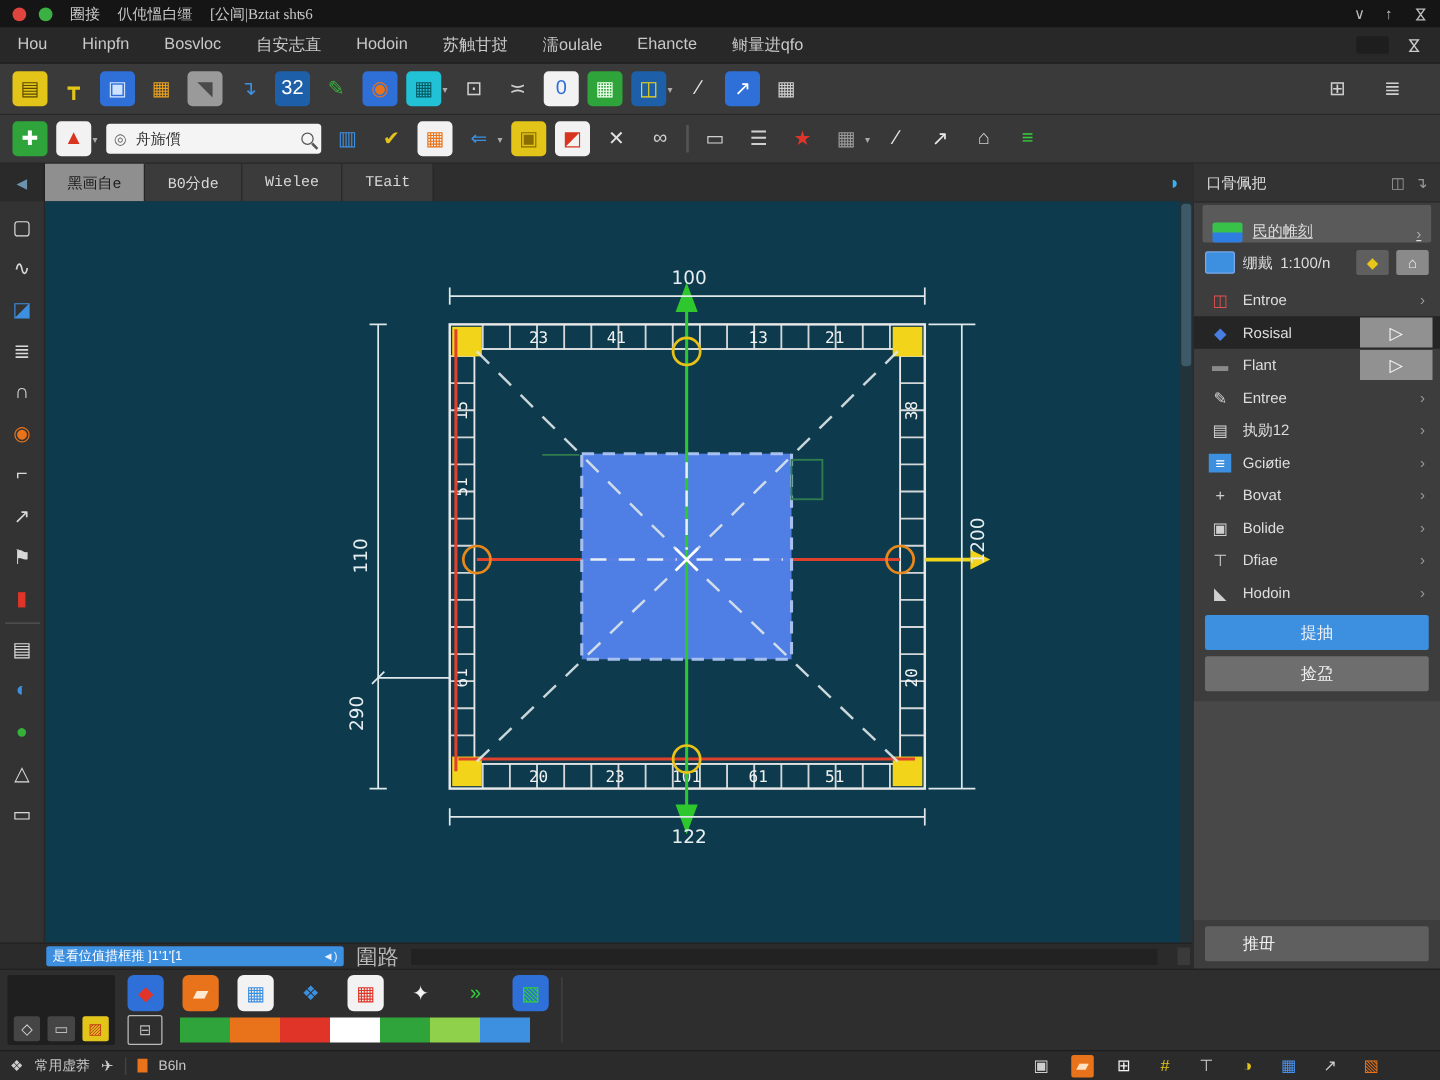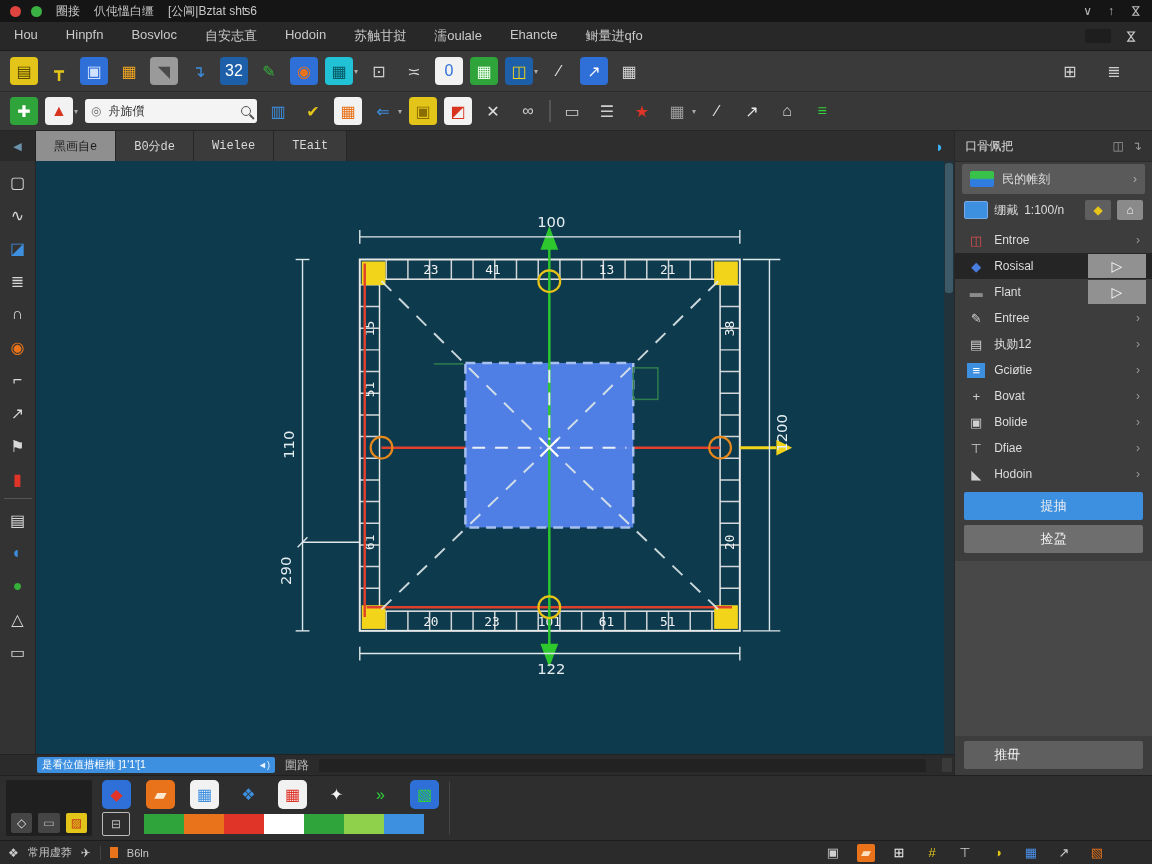--- a/index.html
+++ b/index.html
@@ -1,18 +1,18 @@
 <!DOCTYPE html>
 <html><head>
 <meta charset="utf-8">
 <style>
   html,body{margin:0;padding:0;background:#202020;}
   .app{width:1152px;height:864px;display:flex;flex-direction:column;font-family:"Liberation Sans",sans-serif;color:#ddd;overflow:hidden;background:#2b2b2b;position:relative;}
   
-  .titlebar{height:22px;background:#151515;display:flex;align-items:center;padding:0 10px;gap:10px;font-size:12px;color:#c8c8c8;flex:0 0 22px;}
+  .titlebar{height:22px;background:#151515;display:flex;align-items:center;padding:0 10px;gap:10px;font-size:12px;color:#c8c8c8;flex:0 0 22px;font-family:Liberation Serif, serif;}
   .light{width:11px;height:11px;border-radius:50%;flex:0 0 auto;}
   .tb-text{margin-left:4px;}
   .tb-right{margin-left:auto;display:flex;gap:16px;align-items:center;color:#bbb;font-size:12px;}
   .rot{display:inline-block;transform:rotate(90deg);}
   
   .menubar{height:28px;background:#282828;display:flex;align-items:center;padding:0 14px;font-size:13px;color:#c9c9c9;border-bottom:1px solid #1b1b1b;flex:0 0 28px;}
   .menu-items{display:flex;gap:28px;}
   .mitem{cursor:default;}
   .mb-right{margin-left:auto;display:flex;align-items:center;gap:14px;}
   .mbox{width:26px;height:14px;background:#1e1e1e;border-radius:2px;display:inline-block;}
@@ -47,29 +47,29 @@
   .lti .sw{display:flex;align-items:center;justify-content:center;width:100%;height:100%;}
   .lti.divafter{border-bottom:1px solid #555;padding-bottom:4px;margin-bottom:3px;border-radius:0;}
   .canvas-wrap{flex:1;background:#0d3b4d;position:relative;min-width:0;}
   .canvas-wrap svg{display:block;width:100%;height:100%;}
   .vscroll{width:10px;background:#22333c;position:relative;}
   .vthumb{position:absolute;top:2px;left:1px;width:8px;height:130px;background:#3c5a68;border-radius:3px;}
   
   .command-bar{height:20px;background:#2b2b2b;display:flex;align-items:center;padding-left:37px;gap:10px;flex:0 0 20px;border-top:1px solid #222;}
   .cmdfield{width:228px;height:16px;background:#3d8fe0;border-radius:2px;display:flex;align-items:center;padding:0 5px;font-size:10.5px;color:#fff;gap:4px;}
   .cmdfield .sp{margin-left:auto;font-size:9px;color:#eaf2ff;}
-  .cmdlabel{font-size:12px;color:#b8b8b8;}
+  .cmdlabel{font-size:17px;color:#b8b8b8;}
   .cmdinput{flex:1;height:13px;background:#222;border-radius:1px;margin-right:6px;}
   .cmdcorner{width:10px;height:14px;background:#3a3a3a;margin-right:2px;}
   
   .rpanel{width:197px;background:#3d3d3d;border-left:1px solid #272727;display:flex;flex-direction:column;min-height:0;}
   .rp-head{height:30px;background:#333;display:flex;align-items:center;padding:0 10px;font-size:12px;color:#ddd;gap:6px;border-bottom:1px solid #2a2a2a;flex:0 0 30px;}
   .rp-head .hicons{margin-left:auto;display:flex;gap:8px;color:#9a9a9a;font-size:12px;}
   .rp-section{height:26px;display:flex;align-items:center;padding:0 10px;font-size:12px;color:#ddd;gap:8px;flex:0 0 26px;}
-  .rp-first{height:30px;margin:2px 7px 3px;background:#5a5a5a;border-radius:2px;display:flex;align-items:center;gap:8px;padding:0 8px;font-size:12px;flex:0 0 30px;}
+  .rp-first{height:30px;margin:2px 7px 3px;background:#5a5a5a;border-radius:2px;display:flex;align-items:flex-end;gap:8px;padding:0 8px;font-size:12px;flex:0 0 30px;text-decoration:underline;}
   .grad-sw{width:24px;height:16px;border-radius:2px;background:linear-gradient(180deg,#38c24a 45%,#2f7de0 55%);}
   .rp-first .arr{margin-left:auto;color:#aaa;font-size:12px;}
   .rp-scale{height:26px;margin:0 7px 4px;display:flex;align-items:center;gap:6px;padding:0 2px;font-size:12px;flex:0 0 26px;}
   .blue-sw{width:22px;height:16px;background:#3d8fe0;border:1px solid #7aa8e8;border-radius:2px;}
   .scaleval{flex:1;color:#ddd;}
   .sbtn{width:26px;height:20px;border-radius:2px;display:flex;align-items:center;justify-content:center;font-size:12px;}
   .sbtn.y{background:#5f5f5f;color:#e8c519;}
   .sbtn.g{background:#8a8a8a;color:#f2f2f2;}
   .prow{display:flex;align-items:center;gap:9px;height:26px;padding:0 4px 0 12px;font-size:12px;color:#ddd;flex:0 0 26px;}
   .prow .sw{width:18px;text-align:center;font-size:13px;}

